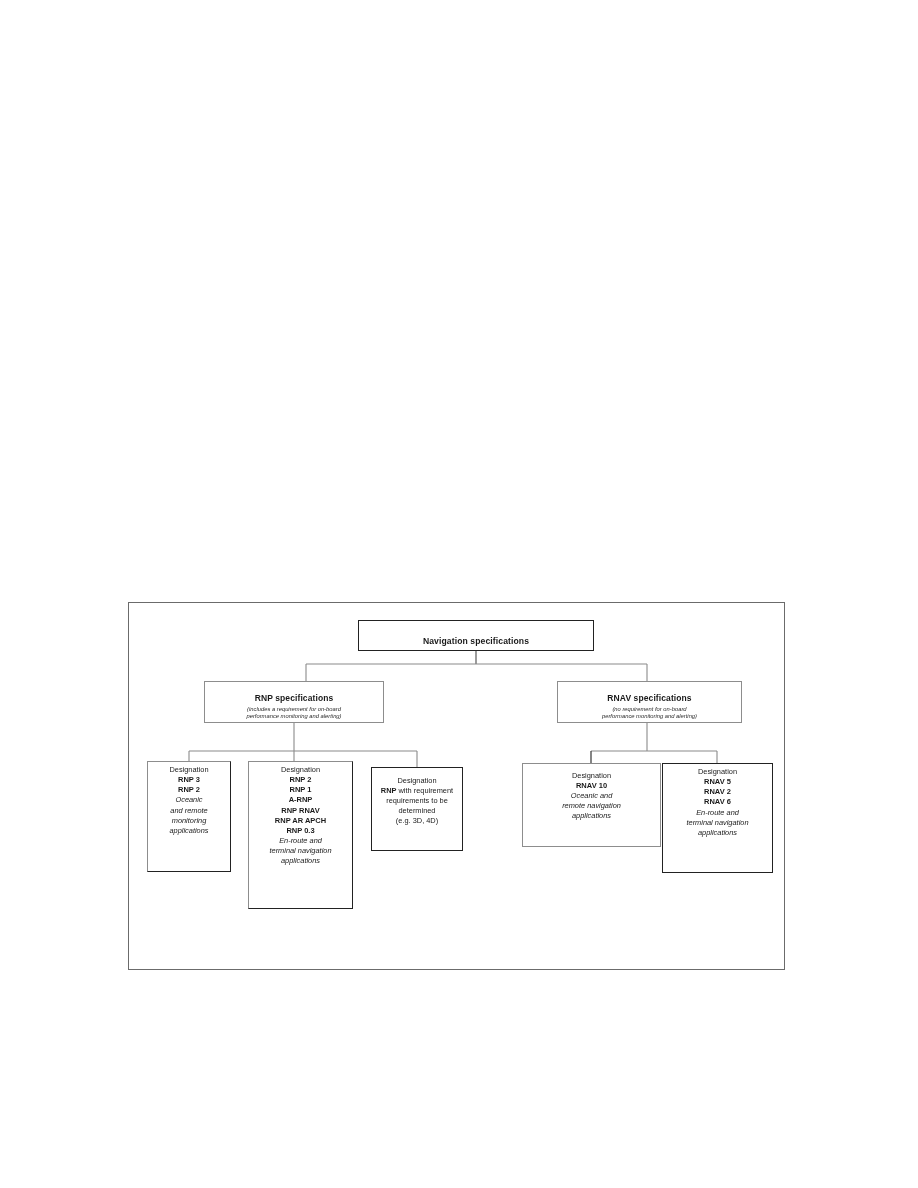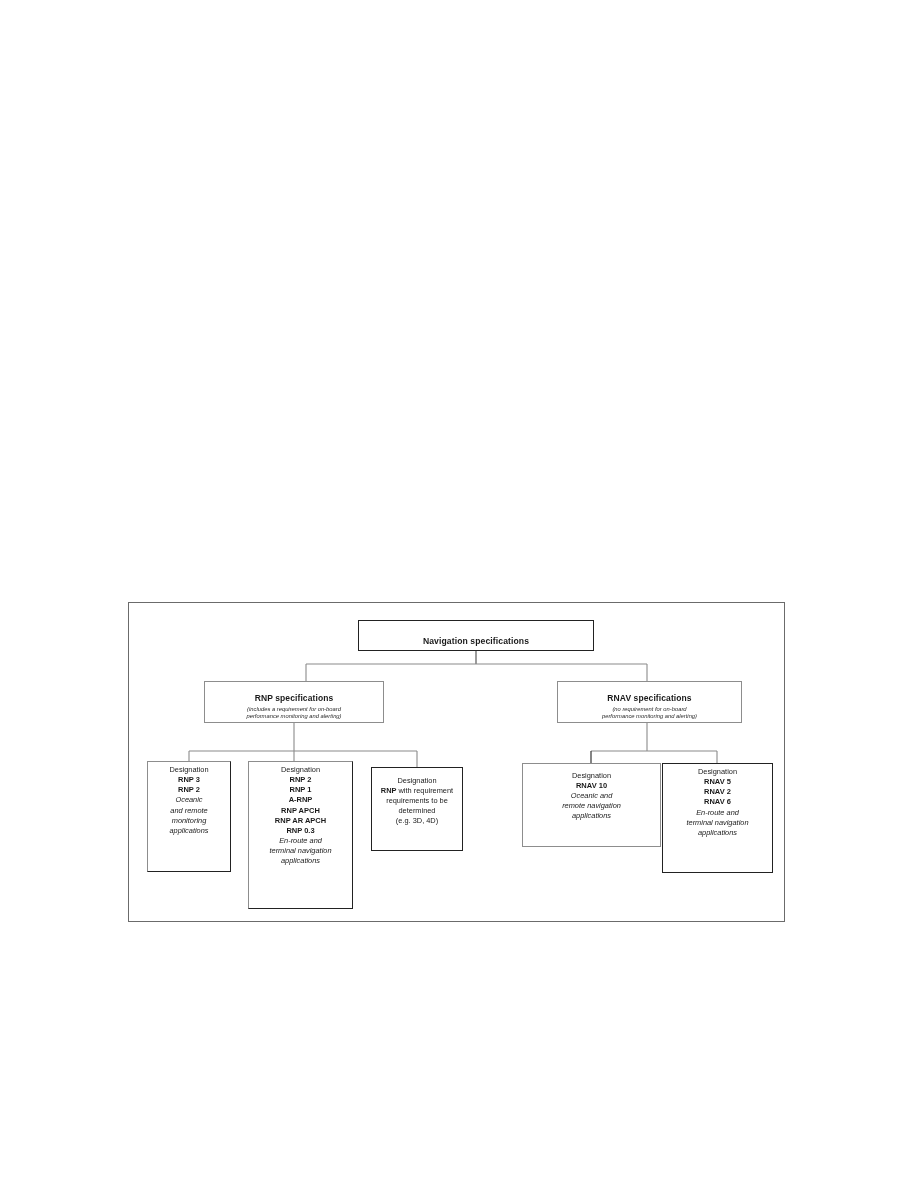--- a/index.html
+++ b/index.html
@@ -15,21 +15,21 @@
     color: #1a1a1a;
     overflow: hidden;
   }
 
   
   #figure-frame {
     position: absolute;
     left: 128px;
     top: 602px;
     width: 657px;
-    height: 320px;
+    height: 368px;
     border: 1px solid #6b6b6b;
     box-sizing: border-box;
     background: #ffffff;
   }
 
   
   #connectors {
     position: absolute;
     left: 0;
     top: 0;
@@ -174,21 +174,21 @@
       <span class="leaf-ital">applications</span>
     </div>
   </div>
 
   <div class="node mixed" id="node-rnp-2">
     <div class="node-inner">
       <span class="leaf-plain">Designation</span>
       <span class="leaf-bold">RNP 2</span>
       <span class="leaf-bold">RNP 1</span>
       <span class="leaf-bold">A-RNP</span>
-      <span class="leaf-bold">RNP APCH</span>
+      <span class="leaf-bold">RNP RNAV</span>
       <span class="leaf-bold">RNP AR APCH</span>
       <span class="leaf-bold">RNP 0.3</span>
       <span class="leaf-ital">En-route and</span>
       <span class="leaf-ital">terminal navigation</span>
       <span class="leaf-ital">applications</span>
     </div>
   </div>
 
   <div class="node dark" id="node-rnp-3">
     <div class="node-inner">

